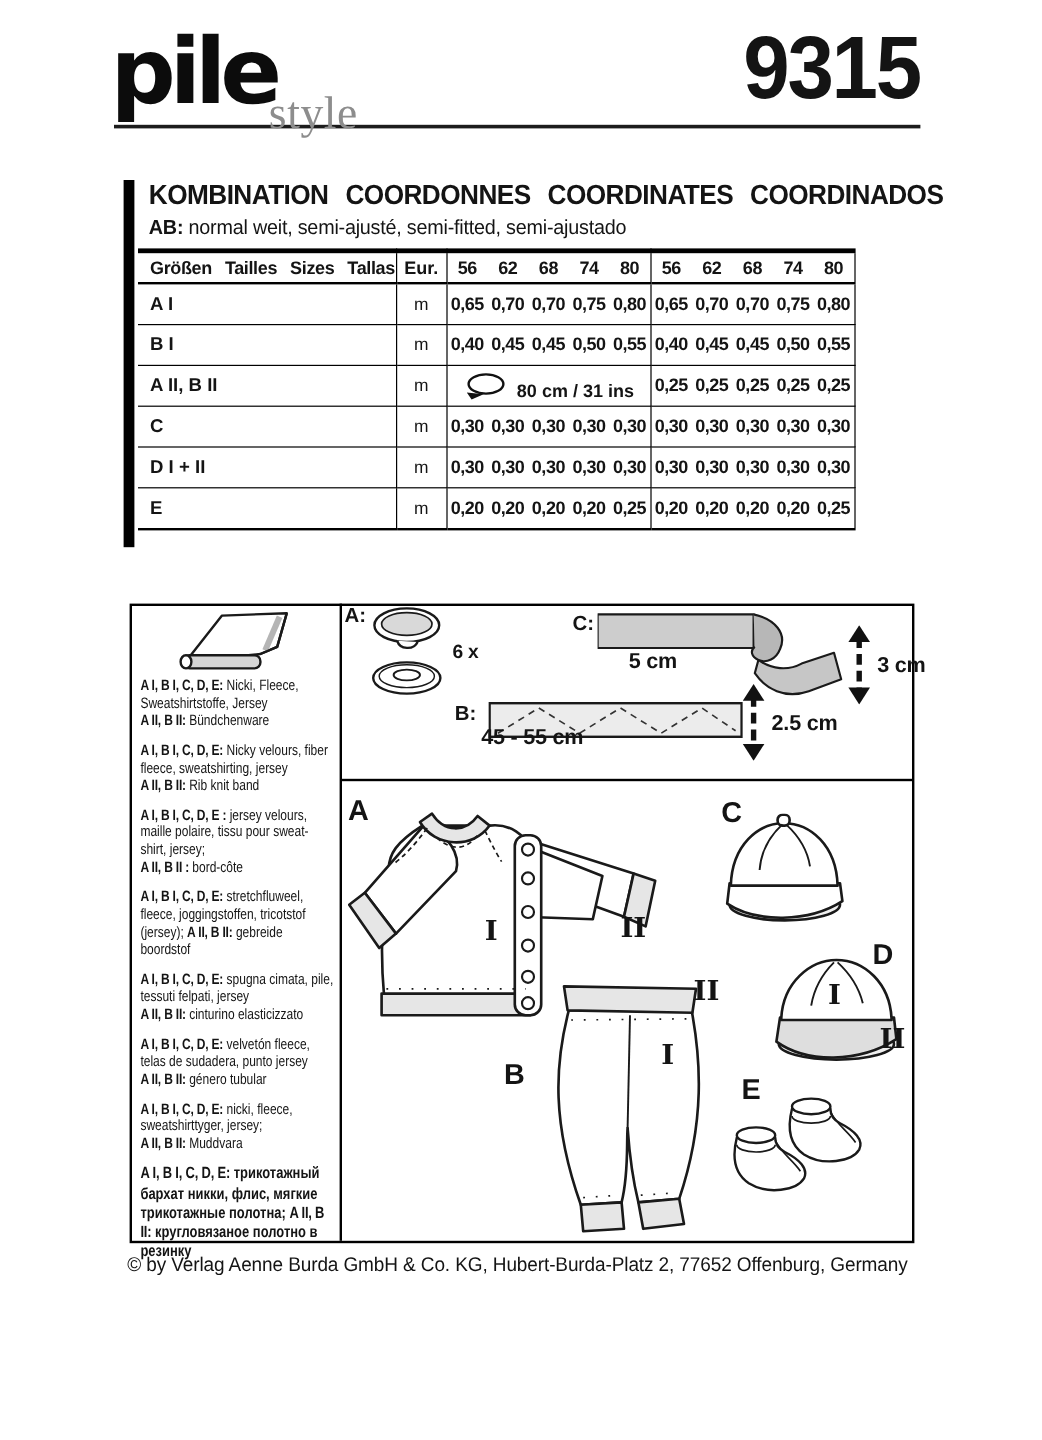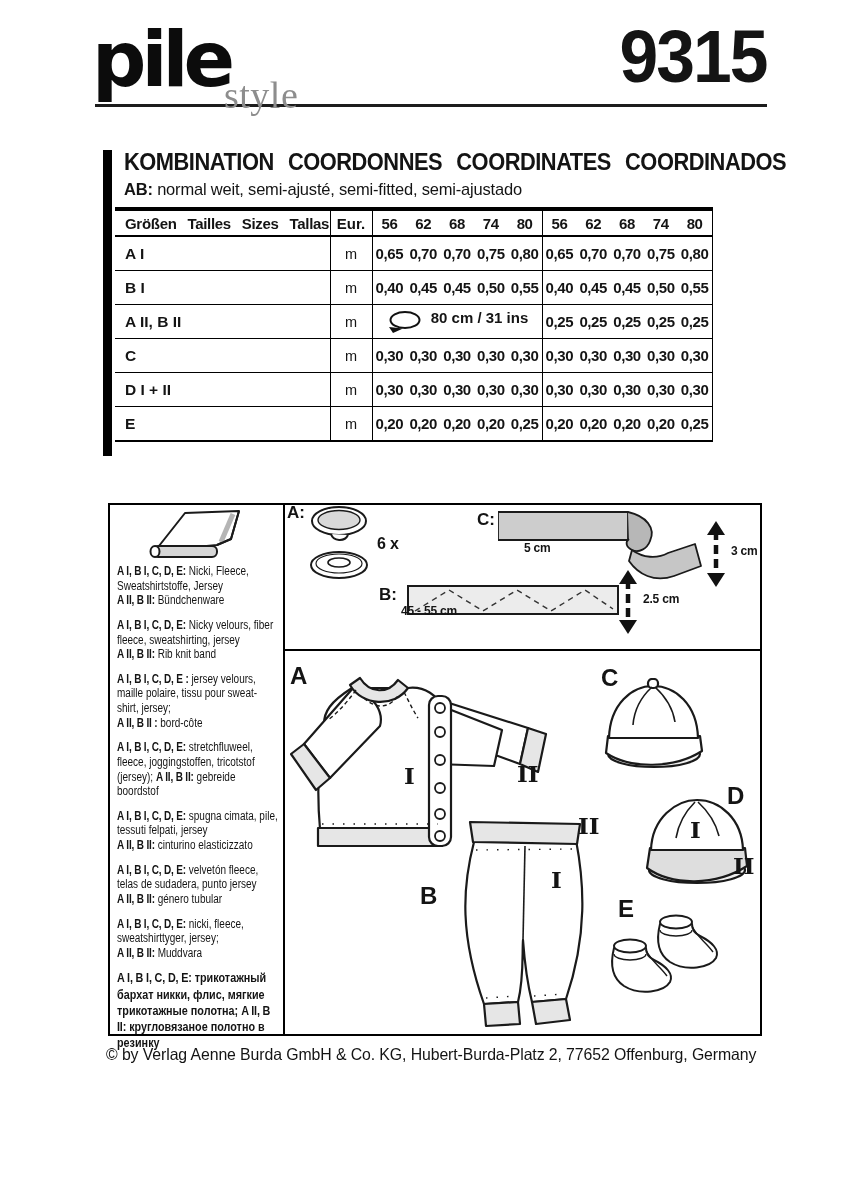--- a/index.html
+++ b/index.html
@@ -29,33 +29,33 @@
   #yardage tr.hr2 td{height:24px;border-bottom:2.6px solid #000;}
   #yardage tr.dr td{height:33px;}
   #yardage tr.lastrow td{border-bottom:2.6px solid #000;}
   #yardage .lbl{padding-left:10px;font-weight:bold;font-size:15.5px;text-align:left;}
   #yardage .szl{font-size:15px;word-spacing:7px;letter-spacing:-.3px;}
   #yardage .unit{text-align:center;font-size:14.5px;font-weight:normal;}
   #yardage .eur{font-weight:bold;font-size:15px;text-align:center;}
   #yardage .gh{text-align:center;font-weight:bold;font-size:16.5px;}
   .vals{display:flex;}
   .vals span{flex:1;text-align:center;font-weight:bold;font-size:15px;letter-spacing:-.4px;}
-  .specwrap{display:flex;align-items:flex-start;justify-content:center;gap:9px;font-weight:bold;
+  .specwrap{display:flex;align-items:flex-end;justify-content:center;gap:9px;font-weight:bold;
         font-size:15px;}
   
   #lower-box{left:108px;top:503px;width:650px;height:529px;border:2.5px solid #000;}
   #v-divider{left:283px;top:503px;width:2.2px;height:531px;background:#000;}
   #h-divider{left:285px;top:649px;width:475px;height:2.2px;background:#000;}
   #fabrics{left:117px;top:564px;width:202px;font-size:12.5px;line-height:1.17;
         transform:scaleX(.8);transform-origin:left top;}
   #fabrics p{margin:0 0 10px 0;}
   #fabrics b{letter-spacing:-.2px;}
   #fabrics p.ru{font-weight:bold;font-size:13.5px;line-height:1.2;}
   .nlabel{font-weight:bold;font-size:17px;}
-  .meas{font-weight:bold;font-size:12px;letter-spacing:-.2px;}
+  .meas{font-weight:bold;font-size:18px;letter-spacing:-.2px;}
   .glet{font-weight:bold;font-size:24px;letter-spacing:.5px;}
   .rom{font-family:"DejaVu Serif","Liberation Serif",serif;font-weight:bold;font-size:23px;}
   #copyright{left:106px;top:1045px;font-size:16.5px;letter-spacing:-.1px;white-space:nowrap;
         transform:scaleX(.96);transform-origin:left top;}
 </style>
 </head>
 <body>
 
 <div class="abs" id="logo">pile</div>
 <div class="abs" id="header-rule"></div>

